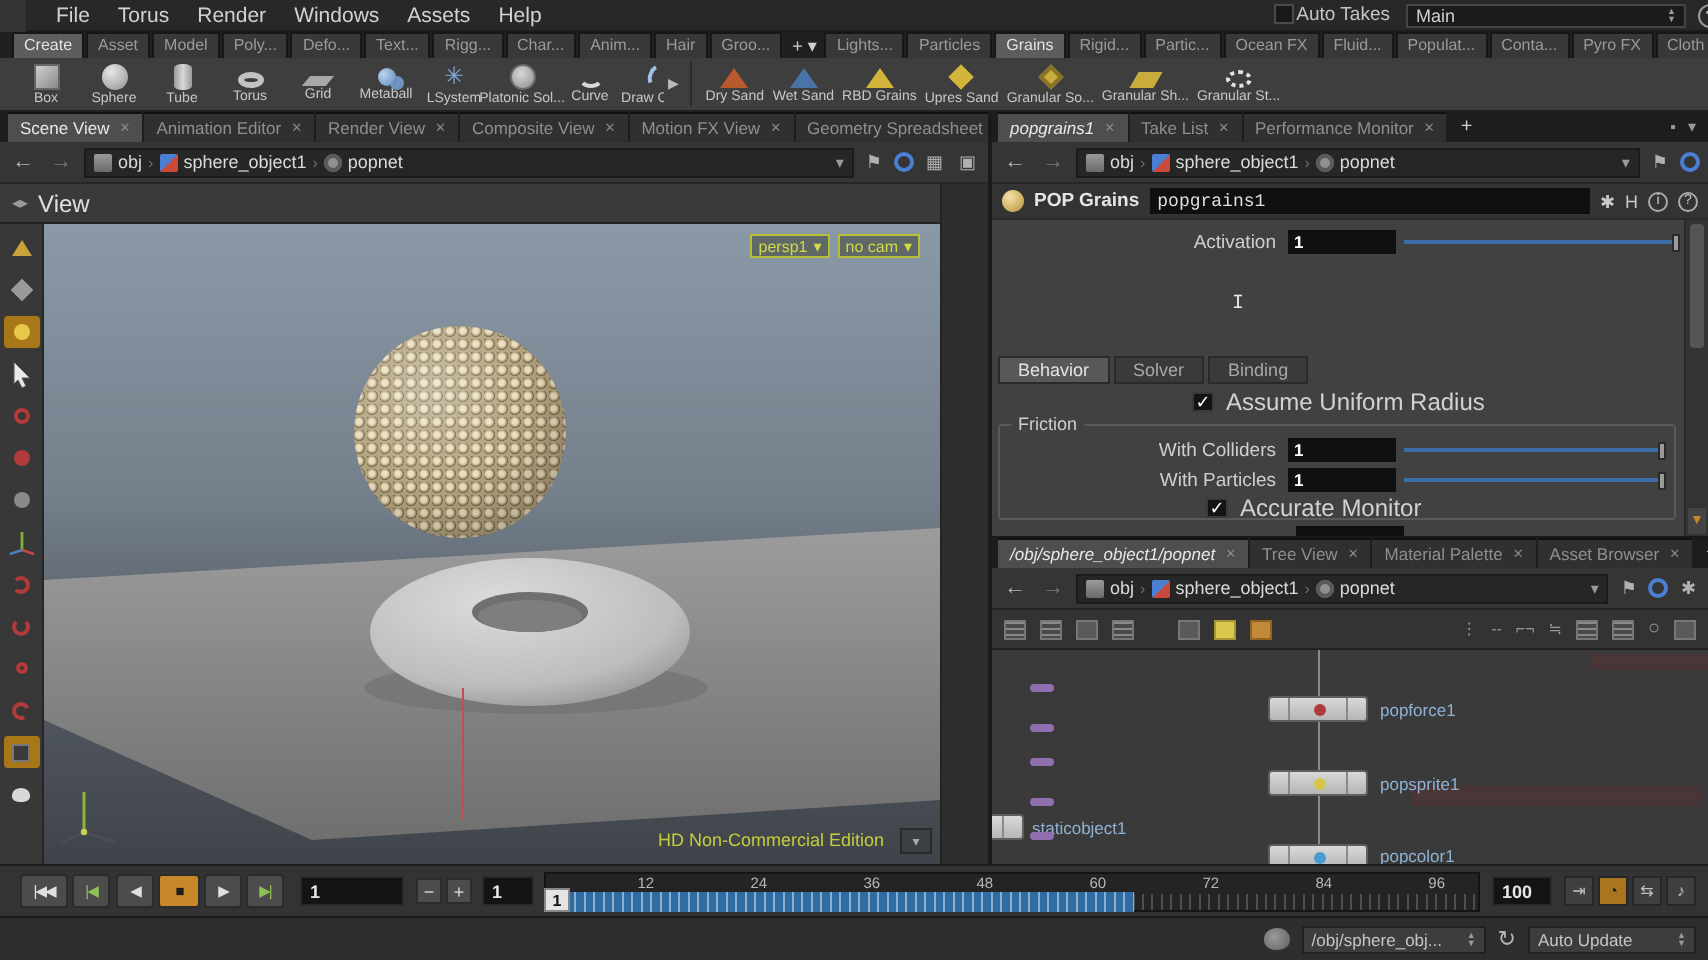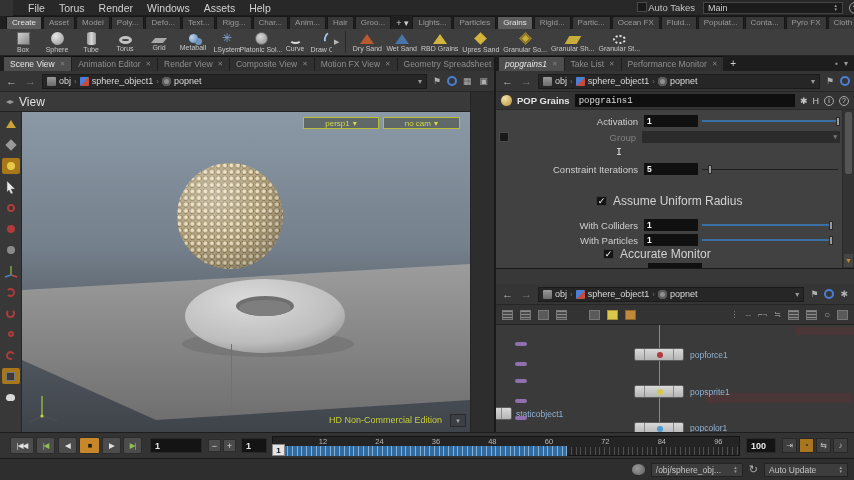--- a/index.html
+++ b/index.html
@@ -88,21 +88,21 @@
 #rightstrip{position:absolute;left:470px;top:36px;width:24px;height:340px;background:#2d2d2d;border-left:1px solid #242424}
 #viewport{position:absolute;left:22px;top:56px;width:448px;height:320px;overflow:hidden;background:linear-gradient(180deg,#8b99a6 0%,#74808c 42%,#565c64 68%,#3f444b 100%)}
 .psphere{position:absolute;left:155px;top:51px;width:106px;height:106px;border-radius:50%;
  background-color:#b3a37e;
  background-image:
   radial-gradient(circle at 35% 30%, rgba(255,255,255,.30), rgba(0,0,0,0) 48%, rgba(0,0,0,.32) 96%),
   radial-gradient(circle at 2.4px 2.4px, #ecdfbf 1.3px, #b3a37e 2.3px, #6e6148 3px, rgba(0,0,0,0) 3.2px);
  background-size:100% 100%, 6.5px 6.5px}
 .redline{position:absolute;left:209px;top:232px;width:1px;height:66px;background:#c05050}
 .cam-labels{position:absolute;right:10px;top:5px;display:flex;gap:4px}
-.cam-box{border:1px solid #b8be35;color:#d3da44;background:rgba(45,48,30,.45);font-size:8px;padding:0 21px;display:flex;align-items:center;gap:3px;height:12px}
+.cam-box{border:1px solid #b8be35;color:#d3da44;background:rgba(45,48,30,.45);font-size:8px;padding:0 3px;display:flex;align-items:center;gap:3px;height:12px}
 .watermark{position:absolute;right:28px;top:303px;color:#c6cd3a;font-size:9px}
 .vp-stow{position:absolute;right:4px;top:302px;width:16px;height:13px;background:#3c3f44;border:1px solid #2a2a2a;color:#aaa;font-size:7px;display:flex;align-items:center;justify-content:center}
 
 #params-pane{left:494px;top:56px;width:360px;height:212px;background:#414141;border-left:2px solid #1a1a1a}
 #param-header{position:absolute;left:0;top:36px;right:0;height:18px;background:#333;display:flex;align-items:center;padding:0 5px;gap:5px;border-bottom:1px solid #2a2a2a}
 .node-type-icon{width:11px;height:11px;border-radius:50%;background:radial-gradient(circle at 35% 30%,#f2e2a8,#b8923a)}
 .op-type{font-weight:bold;font-size:9.5px;color:#e4e4e4;white-space:nowrap}
 .op-name{flex:1;height:13px;background:#0f0f0f;color:#dedede;font-size:9px;padding:0 4px;display:flex;align-items:center;font-family:"Liberation Mono",monospace}
 .hdr-ic{color:#c8c8c8;font-size:9px}
 .circ{width:10px;height:10px;border:1px solid #aaa;border-radius:50%;display:inline-flex;align-items:center;justify-content:center;font-size:7px;color:#ccc}
@@ -505,45 +505,38 @@
     <div class="prow" style="top:58px">
       <span class="plabel">Activation</span>
       <span class="pfield">1</span>
       <span class="pslider">
         <span class="ptrack"></span>
           <span class="pblue" style="width:98%"></span>
           <span class="phandle" style="right:0"></span>
       </span>
     </div>
 
-    <div class="prow" style="top:74px">
-      <span class="cbx" style="margin-left:3px"></span>
-      <span class="plabel dim" style="width:133px">Group</span>
-      <span class="pfield" style="flex:1;background:#2b2b2b;justify-content:flex-end">
-          <span style="color:#777;font-size:7px">▾</span>
-        </span>
-    </div>
 
     <span class="ibeam" style="left:120px;top:91px">I</span>
 
-    <div class="prow" style="top:106px">
-      <span class="plabel">Constraint Iterations</span>
-      <span class="pfield">5</span>
-      <span class="pslider">
-        <span class="ptrack"></span>
-          <span class="phandle" style="left:4%"></span>
-      </span>
-    </div>
-
+
+    <div class="abs" style="left:3px;top:122px;display:flex">
+      <span class="subtab active">Behavior</span>
+        <span class="subtab">Solver</span>
+        <span class="subtab">Binding</span>
+    </div>
 
     <div class="pcheck-row" style="left:100px;top:138px">
       <span class="chk">✓</span>
       <span class="chk-label">Assume Uniform Radius</span>
     </div>
 
+    <div class="groupbox" style="left:3px;top:156px;right:16px;height:48px">
+      <span class="groupbox-title">Friction</span>
+    </div>
     <div class="prow" style="top:162px">
       <span class="plabel">With Colliders</span>
       <span class="pfield">1</span>
       <span class="pslider" style="margin-right:6px">
         <span class="ptrack"></span>
           <span class="pblue" style="width:97%"></span>
           <span class="phandle" style="right:1%"></span>
       </span>
     </div>
     <div class="prow" style="top:177px">
@@ -560,20 +553,40 @@
       <span class="chk-label">Accurate Monitor</span>
     </div>
     <div class="abs" style="left:152px;top:207px;width:54px;height:5px;background:#101010"></div>
     <div class="vscroll">
       <span class="vthumb"></span>
       <span class="vbtn">▼</span>
     </div>
   </div>
 
   <div id="network-pane" class="abs">
+    <div class="tabbar" style="padding-left:3px">
+      <div class="ptab active italic">
+          <span class="ptab-label">/obj/sphere_object1/popnet</span>
+          <span class="ptab-close">✕</span>
+        </div>
+        <div class="ptab">
+          <span class="ptab-label">Tree View</span>
+          <span class="ptab-close">✕</span>
+        </div>
+        <div class="ptab">
+          <span class="ptab-label">Material Palette</span>
+          <span class="ptab-close">✕</span>
+        </div>
+        <div class="ptab">
+          <span class="ptab-label">Asset Browser</span>
+          <span class="ptab-close">✕</span>
+        </div>
+      <span class="ptab-plus">+</span>
+
+    </div>
     <div class="pathbar" style="top:15px">
       <span class="nav-arrow">←</span>
       <span class="nav-arrow dim">→</span>
       <span class="crumbs">
         <span class="crumb">
             <span class="ci ci-obj"></span>
             <span>obj</span>
           </span>
         <span class="crumb-sep">›</span>
         <span class="crumb">

